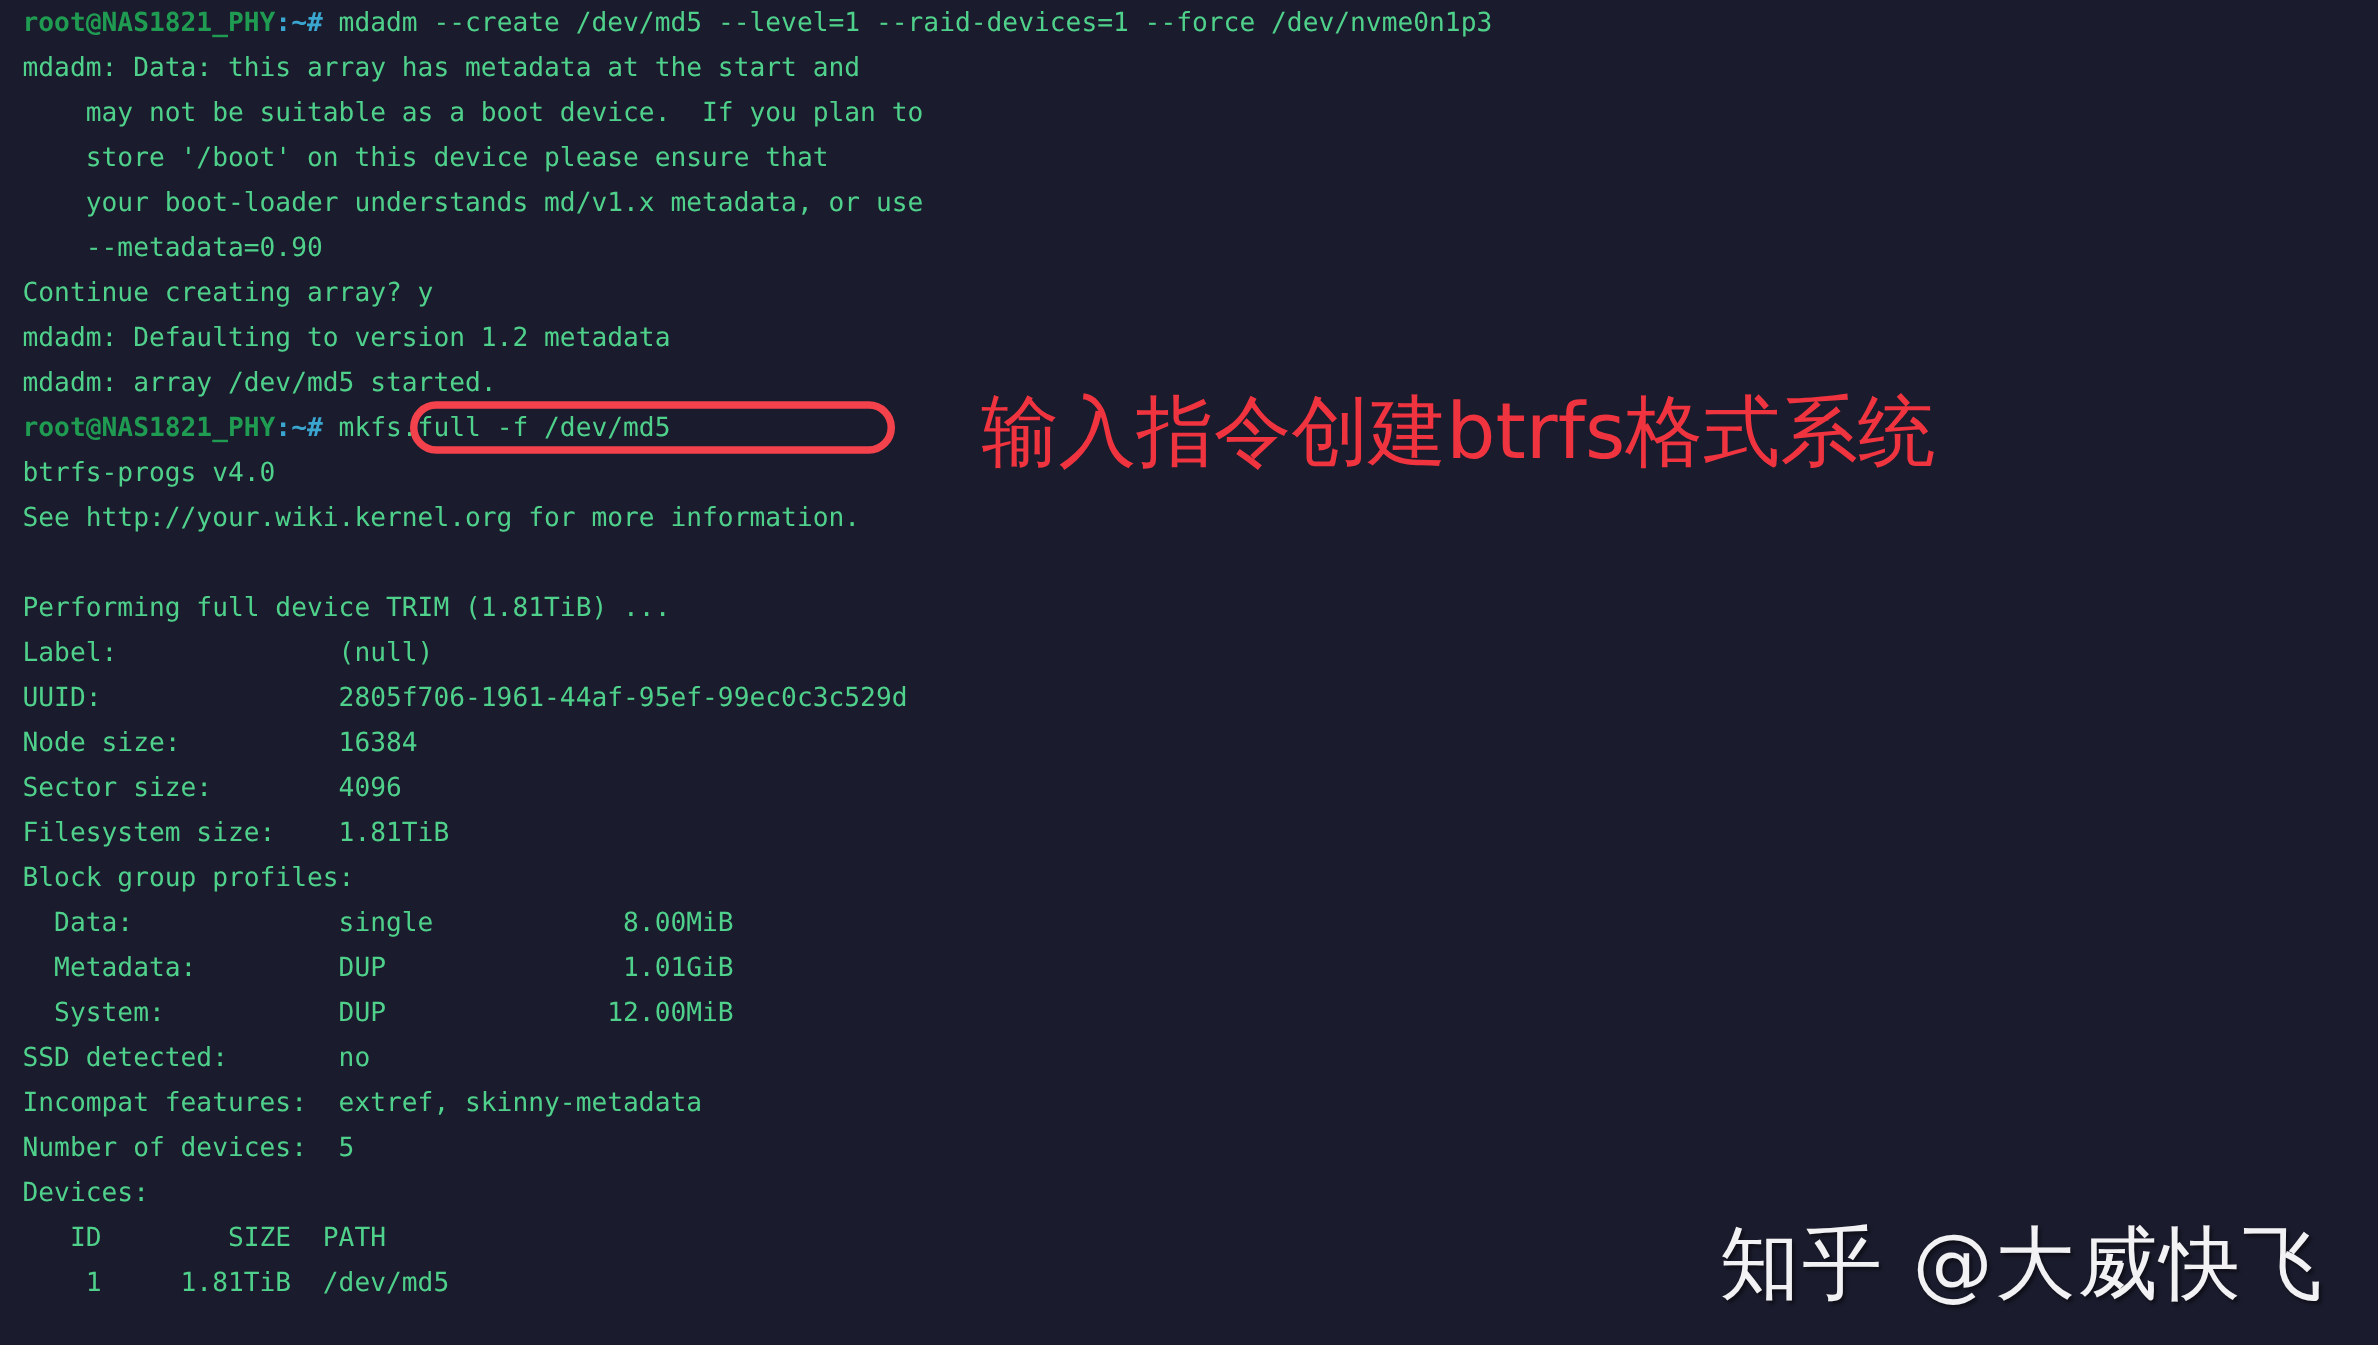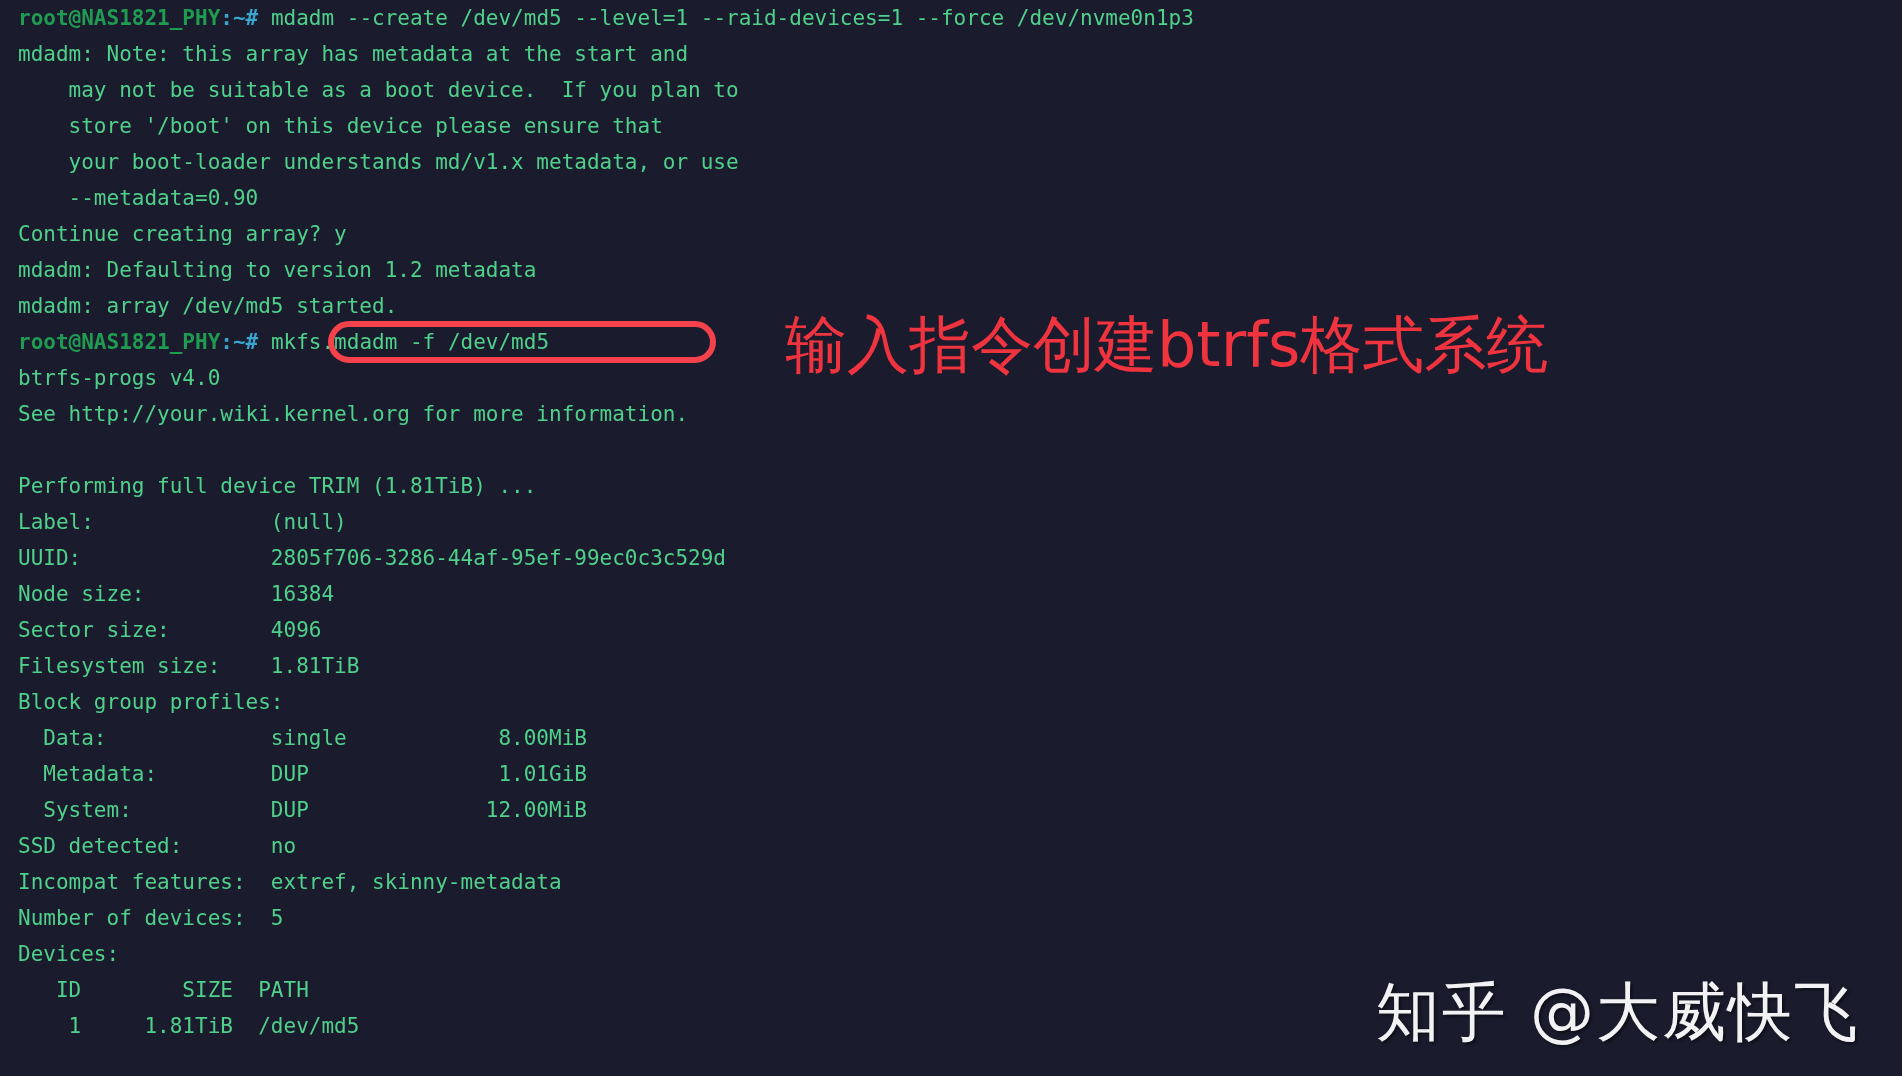--- a/index.html
+++ b/index.html
@@ -97,35 +97,35 @@
     text-shadow: 2px 2px 3px rgba(0,0,0,0.45);
   }
 </style>
 </head>
 <body>
 
 <div id="terminal">
 
   <div class="term-lines">
       <div class="line"><span class="prompt-user">root@NAS1821_PHY</span><span class="prompt-path">:~#</span><span class="cmd"> mdadm --create /dev/md5 --level=1 --raid-devices=1 --force /dev/nvme0n1p3</span></div>
-      <div class="line">mdadm: Note: this array has metadata at the start and</div>
+      <div class="line">mdadm: Data: this array has metadata at the start and</div>
       <div class="line">    may not be suitable as a boot device.  If you plan to</div>
       <div class="line">    store '/boot' on this device please ensure that</div>
       <div class="line">    your boot-loader understands md/v1.x metadata, or use</div>
       <div class="line">    --metadata=0.90</div>
       <div class="line">Continue creating array? y</div>
       <div class="line">mdadm: Defaulting to version 1.2 metadata</div>
       <div class="line">mdadm: array /dev/md5 started.</div>
-      <div class="line"><span class="prompt-user">root@NAS1821_PHY</span><span class="prompt-path">:~#</span><span class="cmd"> mkfs.mdadm -f /dev/md5</span></div>
+      <div class="line"><span class="prompt-user">root@NAS1821_PHY</span><span class="prompt-path">:~#</span><span class="cmd"> mkfs.full -f /dev/md5</span></div>
       <div class="line">btrfs-progs v4.0</div>
       <div class="line">See http://your.wiki.kernel.org for more information.</div>
       <div class="line blank"> </div>
       <div class="line">Performing full device TRIM (1.81TiB) ...</div>
       <div class="line">Label:              (null)</div>
-      <div class="line">UUID:               2805f706-3286-44af-95ef-99ec0c3c529d</div>
+      <div class="line">UUID:               2805f706-1961-44af-95ef-99ec0c3c529d</div>
       <div class="line">Node size:          16384</div>
       <div class="line">Sector size:        4096</div>
       <div class="line">Filesystem size:    1.81TiB</div>
       <div class="line">Block group profiles:</div>
       <div class="line">  Data:             single            8.00MiB</div>
       <div class="line">  Metadata:         DUP               1.01GiB</div>
       <div class="line">  System:           DUP              12.00MiB</div>
       <div class="line">SSD detected:       no</div>
       <div class="line">Incompat features:  extref, skinny-metadata</div>
       <div class="line">Number of devices:  5</div>

